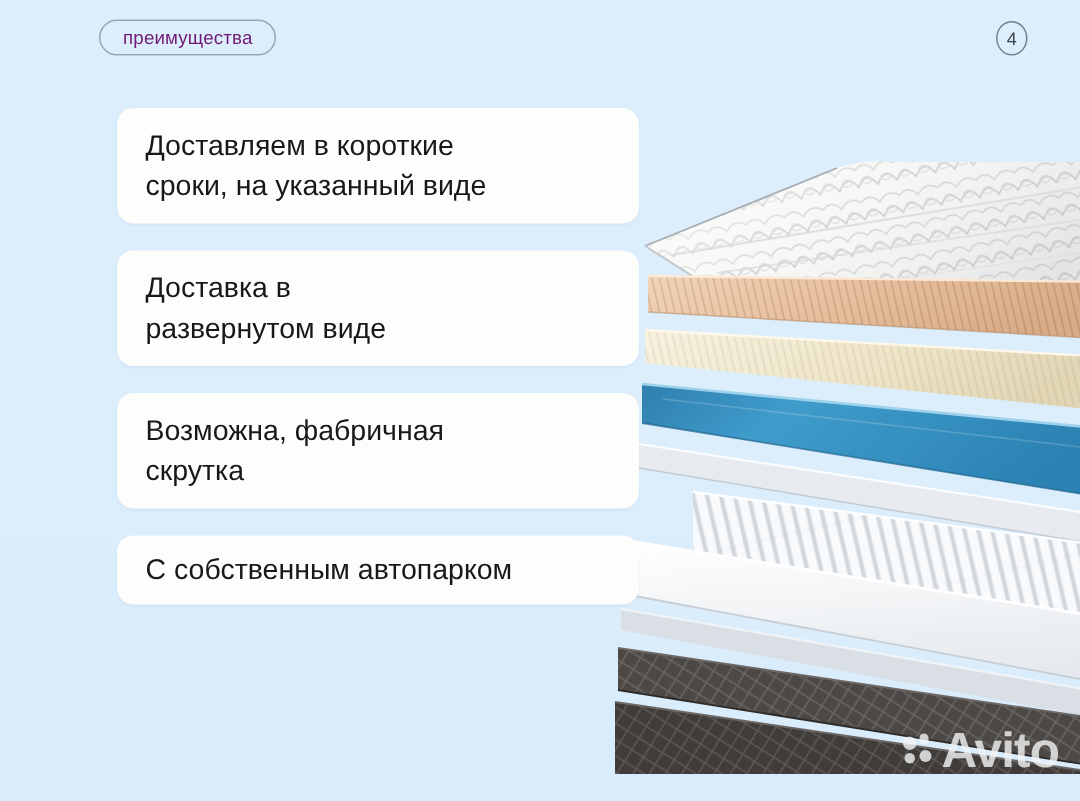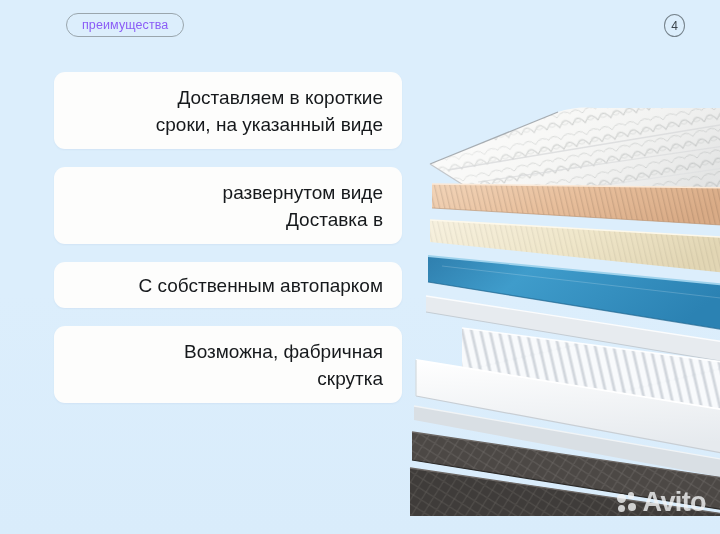--- a/index.html
+++ b/index.html
@@ -40,21 +40,21 @@
     display: flex;
     align-items: center;
     justify-content: center;
     border: 1.3px solid #9aa6ad;
     border-radius: 14px;
     background: transparent;
     box-sizing: border-box;
   }
   #badge-tag span {
     font-size: 12.5px;
-    color: #8b5cf6;
+    color: #701a75;
     letter-spacing: 0.1px;
     line-height: 1;
     white-space: nowrap;
   }
 
   #page-number {
     position: absolute;
     right: 35px;
     top: 14px;
     width: 21px;
@@ -68,25 +68,24 @@
   }
   #page-number span {
     font-size: 12px;
     color: #3b454c;
     line-height: 1;
   }
 
   
   #cards {
     position: absolute;
-    left: 54px;
+    left: 78px;
     top: 72px;
     width: 348px;
     z-index: 6;
-    text-align: right;
   }
   .card {
     background: #fdfdfc;
     border-radius: 11px;
     box-sizing: border-box;
     padding: 0 19px;
     display: flex;
     flex-direction: column;
     justify-content: center;
     box-shadow: 0 1px 2px rgba(90,120,150,0.07);
@@ -132,21 +131,21 @@
     position: absolute;
     display: block;
     border-radius: 50%;
     background: #f2f4f5;
   }
   #avito-dots i.d1 { width: 9px;  height: 9px;  left: 0px;  top: 2px; }
   #avito-dots i.d2 { width: 6.5px;height: 6.5px;left: 11px; top: 0px; }
   #avito-dots i.d3 { width: 7px;  height: 7px;  left: 1.5px;top: 13px; }
   #avito-dots i.d4 { width: 8px;  height: 8px;  left: 11px; top: 11px; }
   #avito-text {
-    font-size: 27px;
+    font-size: 33px;
     font-weight: bold;
     color: #f2f4f5;
     letter-spacing: -0.6px;
     line-height: 1;
   }
 </style>
 </head>
 <body>
 
 <div id="slide">
@@ -291,31 +290,31 @@
 
   <div id="cards">
 
     <div class="card two-line">
       <div class="line">Доставляем в короткие</div>
       <div class="line">сроки, на указанный виде</div>
     </div>
 
 
     <div class="card two-line">
+      <div class="line">Доставка в</div>
       <div class="line">развернутом виде</div>
-      <div class="line">Доставка в</div>
-    </div>
-
-    <div class="card one-line">
-      <div class="line">С собственным автопарком</div>
     </div>
 
     <div class="card two-line">
       <div class="line">Возможна, фабричная</div>
       <div class="line">скрутка</div>
+    </div>
+
+    <div class="card one-line">
+      <div class="line">С собственным автопарком</div>
     </div>
 
   </div>
 
   <div id="avito-watermark">
     <div id="avito-dots">
       <i class="d1"></i>
         <i class="d2"></i>
         <i class="d3"></i>
         <i class="d4"></i>

